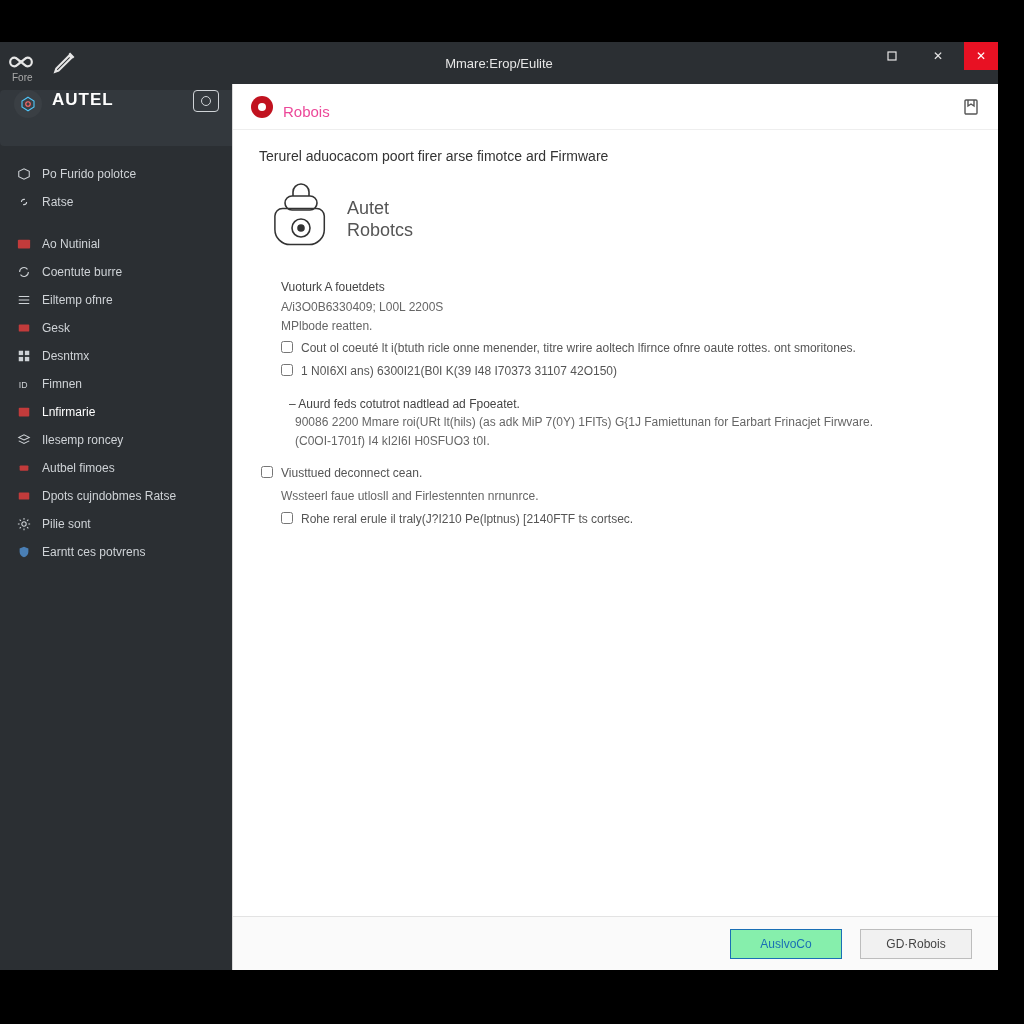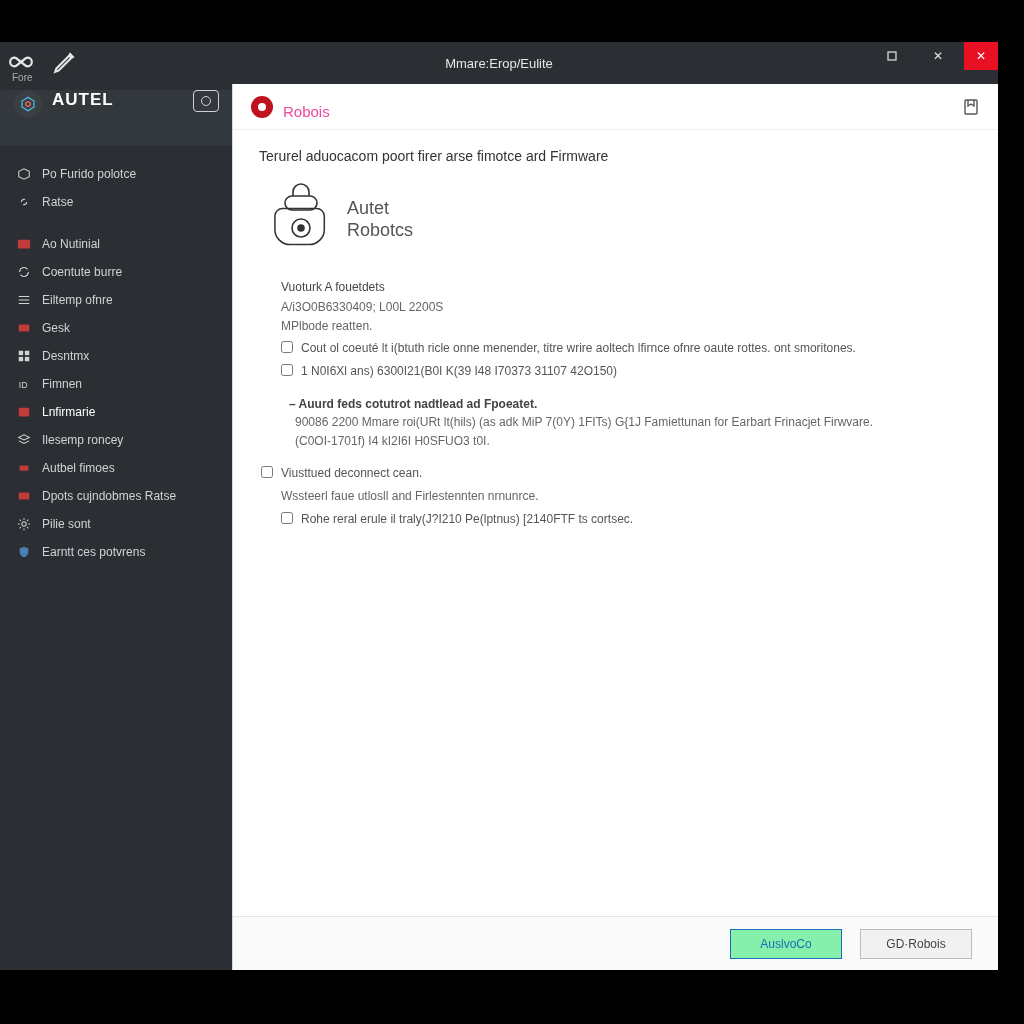--- a/index.html
+++ b/index.html
@@ -40,21 +40,21 @@
 .product { display:flex; align-items:center; gap:18px; margin-bottom:20px; }
 .product .picon { width:56px; }
 .product .picon svg { width:56px; height:70px; fill:none; stroke:#333; stroke-width:1.6; }
 .product .pname { font-size:18px; color:#555; line-height:1.2; font-weight:300; }
 .block { margin-left:8px; margin-bottom:14px; }
 .block .bhead { color:#444; margin-bottom:2px; }
 .block .bline { color:#666; }
 .chkline { display:flex; gap:8px; align-items:flex-start; margin:4px 0; }
 .chkline input { margin-top:2px; width:12px; height:12px; }
 .chkline span { color:#555; }
-.dash { color:#444; margin-left:8px; margin-top:8px;font-weight:bold; }
+.dash { color:#444; margin-left:8px; margin-top:8px; }
 .footer { height:54px; border-top:1px solid #e3e3e3; display:flex; align-items:center; justify-content:flex-end; gap:18px; padding:0 26px; background:#fafafa; }
 .btn { min-width:112px; height:30px; border:1px solid #bdbdbd; background:#f1f1f1; color:#444; font-size:12px; display:flex; align-items:center; justify-content:center; cursor:pointer; }
 .btn.primary { border:1.5px solid #1a6fb5; background:#86efac; color:#1a6fb5; }
 </style>
 </head>
 <body>
 
 <div class="app">
   <div class="titlebar">
     <div class="tbicons">

